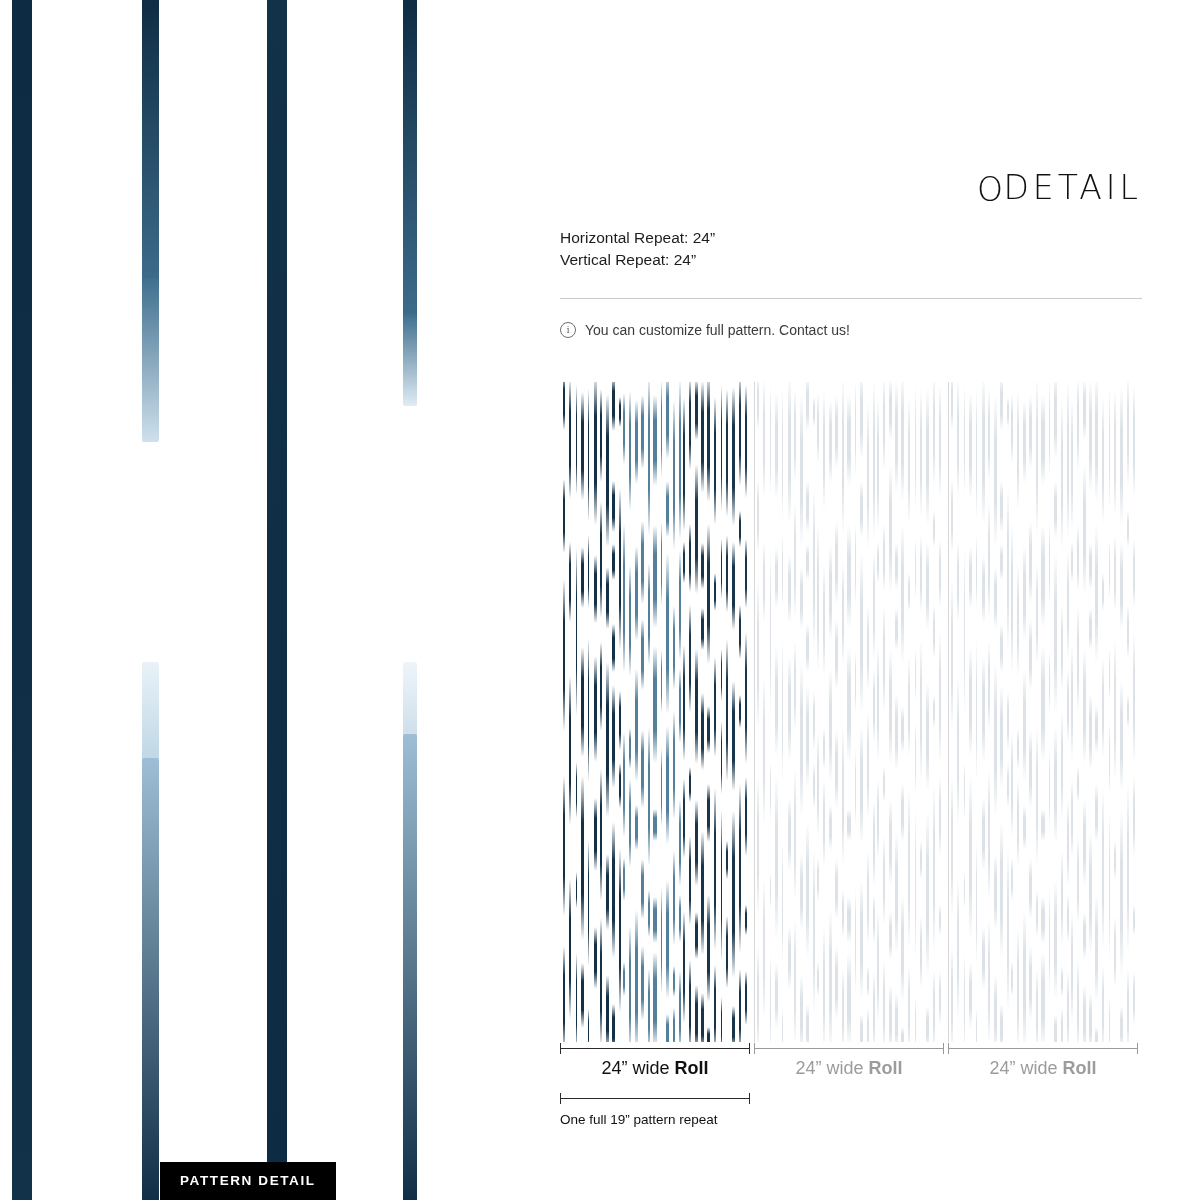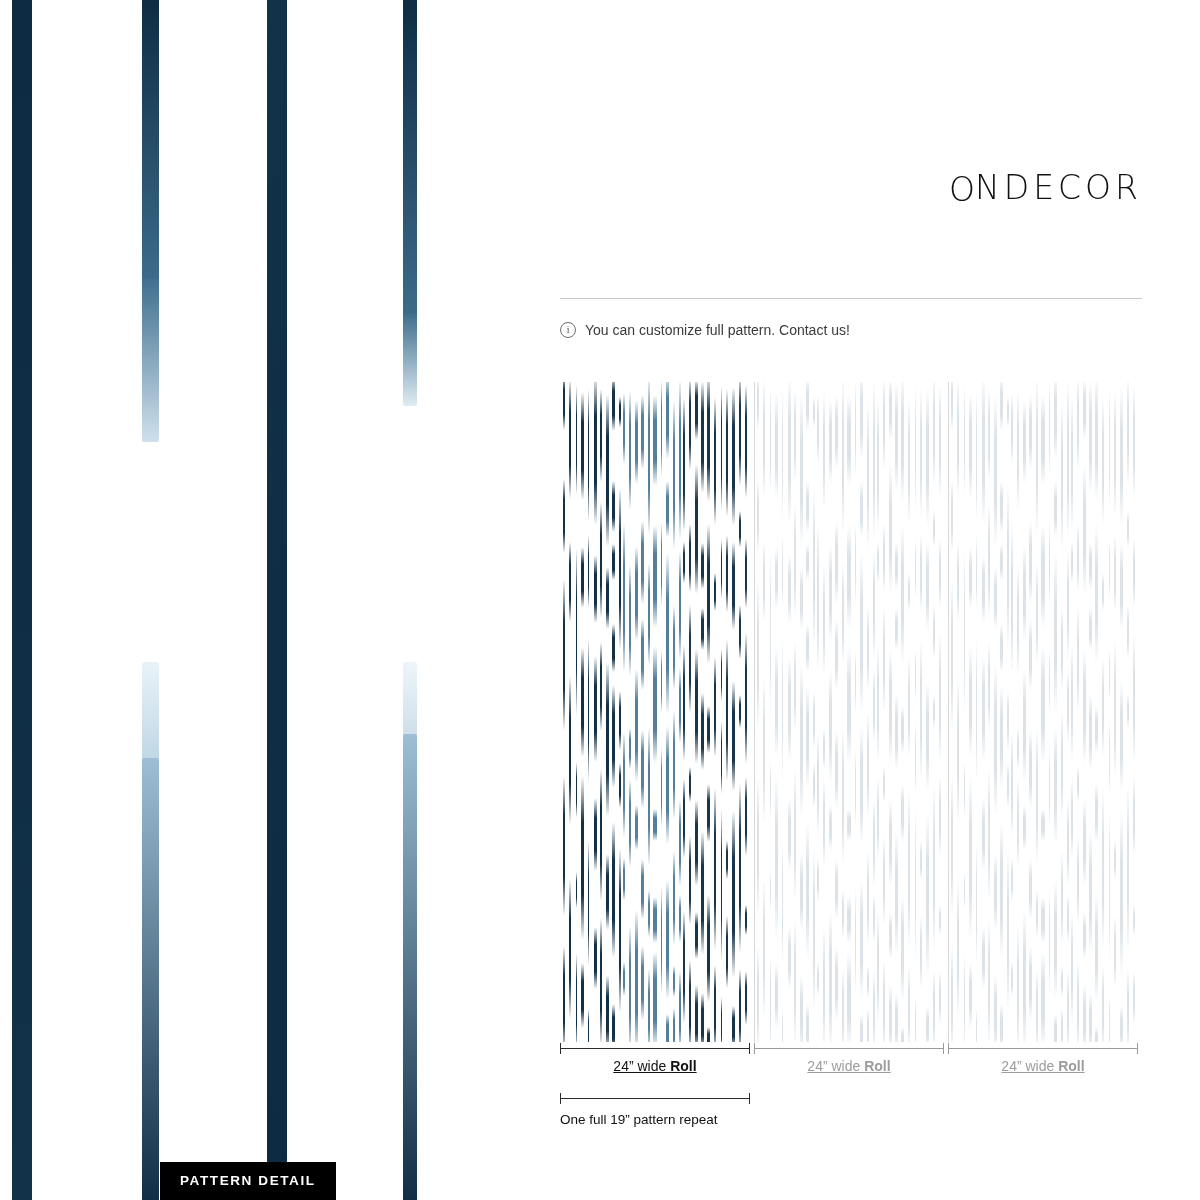--- a/index.html
+++ b/index.html
@@ -179,24 +179,23 @@
   .tick {
     position: absolute;
     width: 1px;
     height: 11px;
     background: #9a9a9a;
   }
   .tick.dark { background: #2b2b2b; }
 
   .roll-label {
     position: absolute;
-    font-size: 14px;
+    font-size: 18px;
     text-align: center;
     white-space: nowrap;
-    text-decoration: underline;
   }
   .roll-label.dark { color: #111111; }
   .roll-label.light { color: #9c9c9c; }
   .roll-label b { font-weight: bold; }
 
   .repeat-label {
     position: absolute;
     left: 560px;
     top: 1112px;
     font-size: 13.5px;
@@ -230,23 +229,27 @@
         <div class="dstripe" style="left: 403px; width: 14px; top: 662px; height: 92px; background: linear-gradient(rgb(238, 245, 250), rgb(197, 217, 231));"></div>
         <div class="dstripe" style="left: 403px; width: 14px; top: 734px; height: 476px; background: linear-gradient(rgb(157, 190, 212), rgb(13, 43, 66));"></div>
       </div>
     <div class="detail-badge">PATTERN DETAIL</div>
   </div>
 
   <div class="info">
 
 
 
+    <div class="repeats">
+      <div>Horizontal Repeat: 24”</div>
+      <div>Vertical Repeat: 24”</div>
+    </div>
 
     <div class="brand">
-      <span class="brand-o">O</span><span>NDECOR</span>
+      <span class="brand-o">O</span><span>DETAIL</span>
     </div>
 
     <div class="rule"></div>
 
     <div class="customize">
       <span class="info-icon">i</span>
       <span>You can customize full pattern. Contact us!</span>
     </div>
   </div>
 

